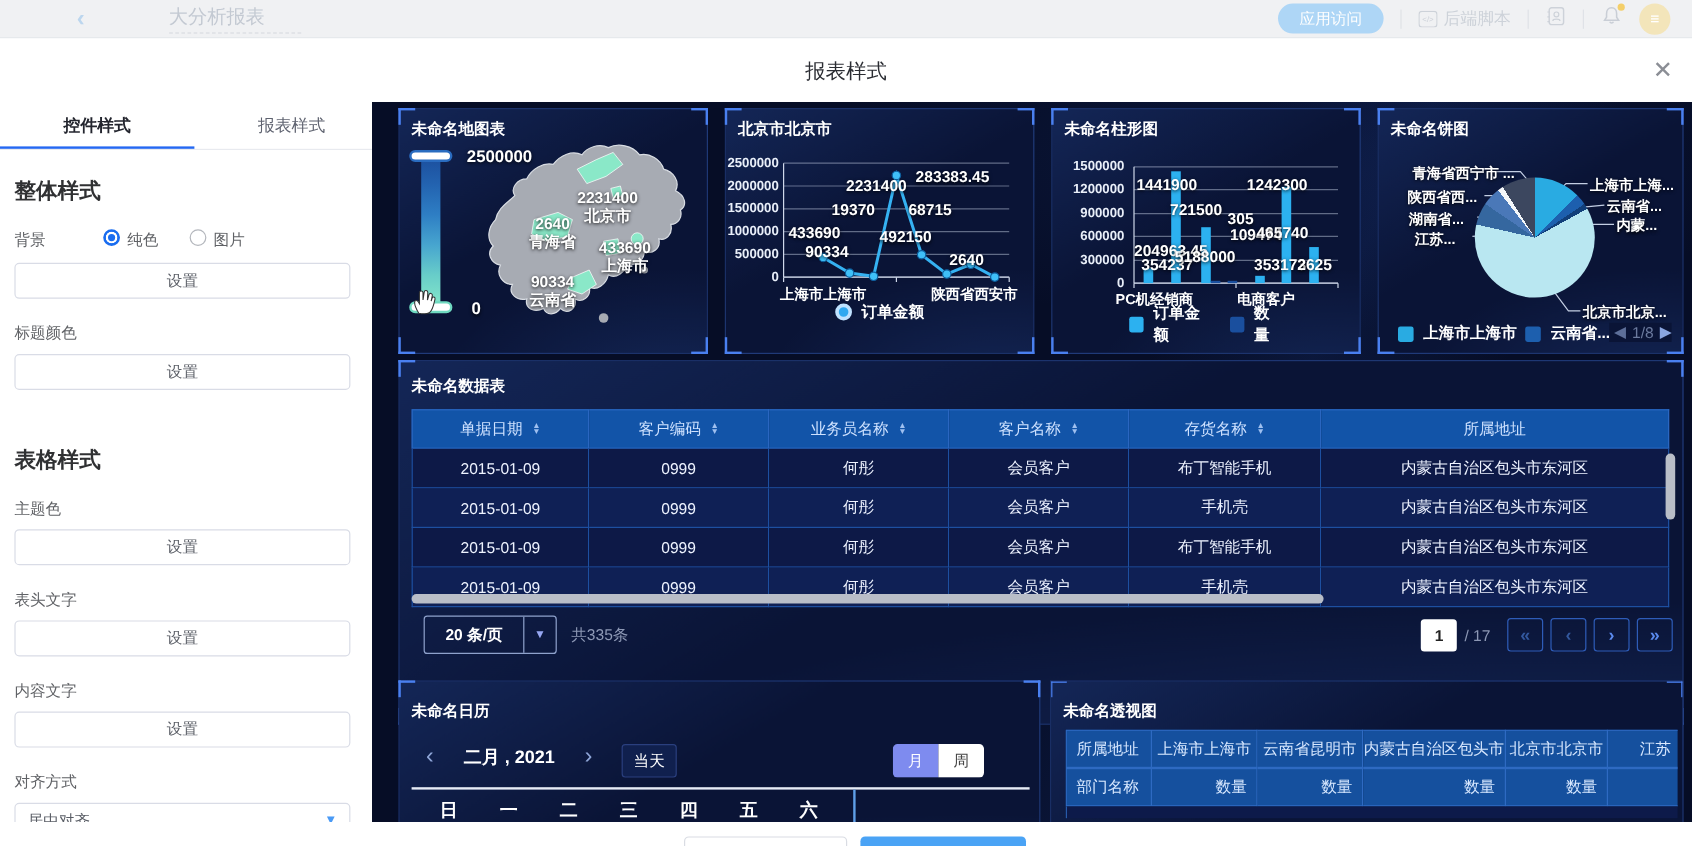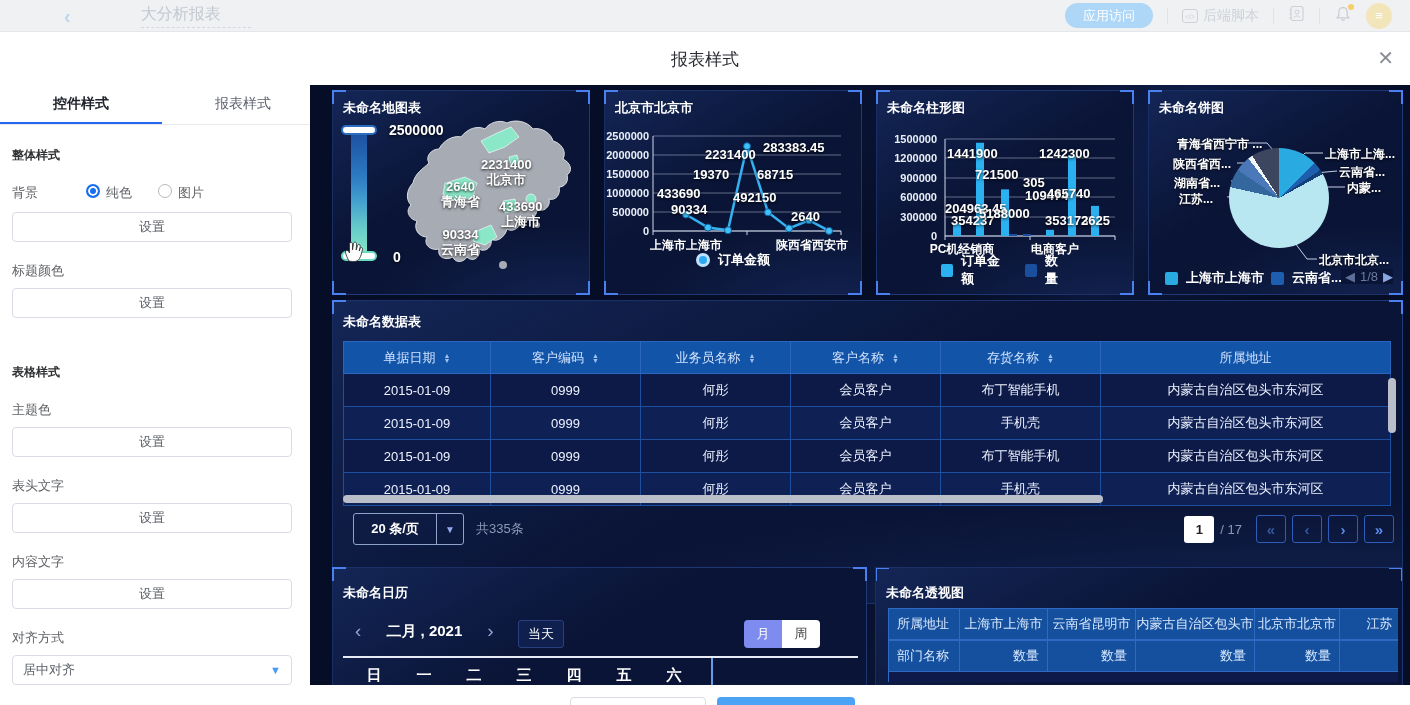--- a/index.html
+++ b/index.html
@@ -21,25 +21,25 @@
   .belldot{position:absolute;top:-1px;right:-2px;width:6px;height:6px;border-radius:50%;background:#f4cf6a;}
 
   
   .dialog{position:absolute;left:0;top:32px;right:0;bottom:0;background:#fff;}
   .dlg-head{position:relative;height:53px;}
   .dlg-title{position:absolute;left:50%;top:16px;transform:translateX(-50%);
     font-size:17px;color:#2b2d33;}
   .dlg-close{position:absolute;right:16px;top:14px;font-size:20px;color:#8b8e95;cursor:pointer;}
 
   
-  .sidebar{position:absolute;left:0;top:53px;width:324px;bottom:0;background:#fff;font-family:Liberation Serif, serif;}
+  .sidebar{position:absolute;left:0;top:53px;width:324px;bottom:0;background:#fff;}
   .tabs{display:flex;height:40px;border-bottom:1px solid #e8eaef;}
   .tab{flex:1;text-align:center;line-height:38px;font-size:14px;color:#5f6370;cursor:pointer;}
   .tab.active{color:#23252e;font-weight:bold;border-bottom:2px solid #2468f2;}
-  .sec-title{margin:22px 0 0 12px;font-size:12px;font-weight:bold;color:#303133;}
+  .sec-title{margin:22px 0 0 12px;font-size:18px;font-weight:bold;color:#303133;}
   .field-label{margin:20px 0 8px 12px;font-size:13px;color:#606266;}
   .bg-row{display:flex;margin:20px 0 10px 12px;font-size:13px;color:#606266;}
   .radio{width:14px;height:14px;border-radius:50%;margin-right:6px;}
   .radio.on{border:2px solid #1a6df0;background:#1a6df0;box-shadow:inset 0 0 0 2px #fff;}
   .radio.off{border:1px solid #b4b7bd;background:#fff;}
   .set-btn{margin:0 18px 0 12px;width:280px;height:30px;border:1px solid #d9dce6;border-radius:4px;
     color:#5a5e66;font-size:13px;display:flex;align-items:center;justify-content:center;cursor:pointer;}
   .select-box{margin:0 18px 0 12px;width:280px;height:30px;border:1px solid #d9dce6;border-radius:4px;
     color:#5a5e66;font-size:13px;display:flex;align-items:center;padding:0 10px;cursor:pointer;}
   .select-box .caret{margin-left:auto;color:#4a9af5;font-size:11px;}

